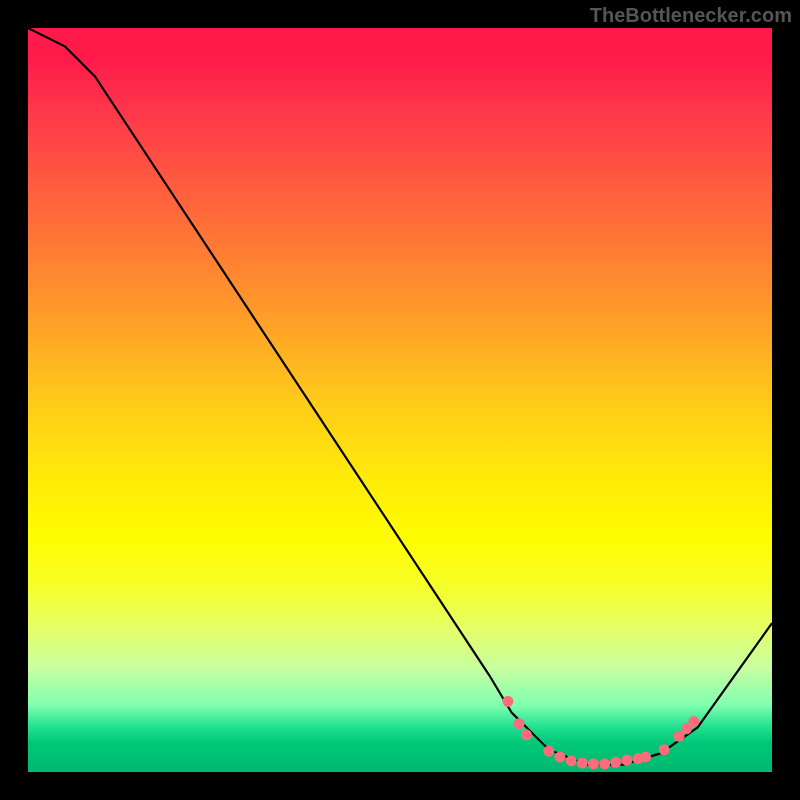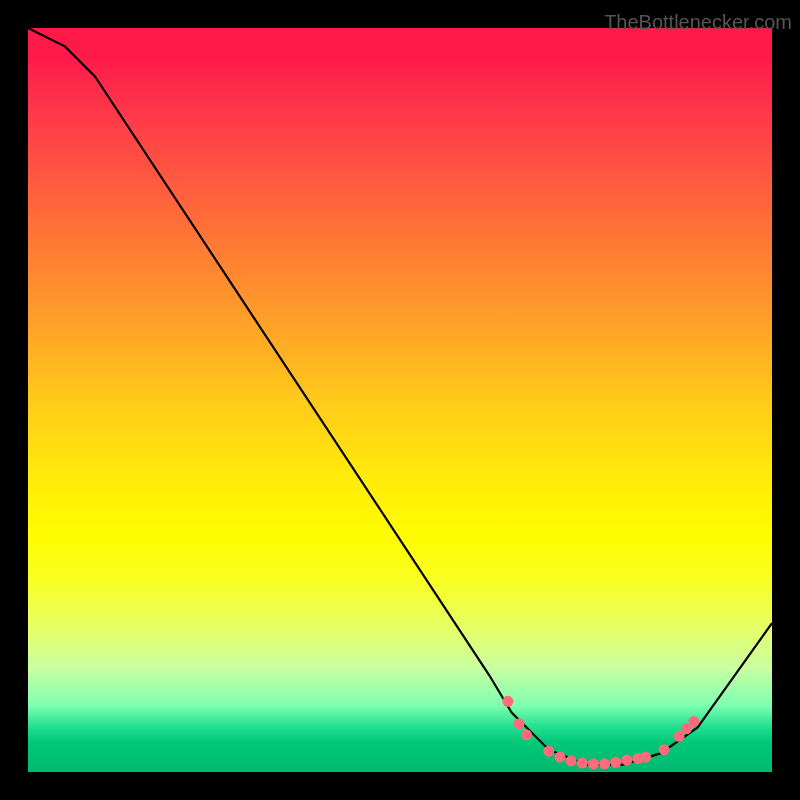--- a/index.html
+++ b/index.html
@@ -6,25 +6,25 @@
   body {
     width: 800px;
     height: 800px;
     background: #000;
     position: relative;
     font-family: Arial, sans-serif;
     overflow: hidden;
   }
   .attribution {
     position: absolute;
-    top: 11px;
+    top: 4px;
     right: 8px;
     color: #555;
     font-size: 20px;
-    font-weight: 400;
+    font-weight: 700;
     z-index: 10;
   }
   .plot-area {
     position: absolute;
     left: 28px;
     top: 28px;
     width: 744px;
     height: 744px;
     overflow: hidden;
   }

